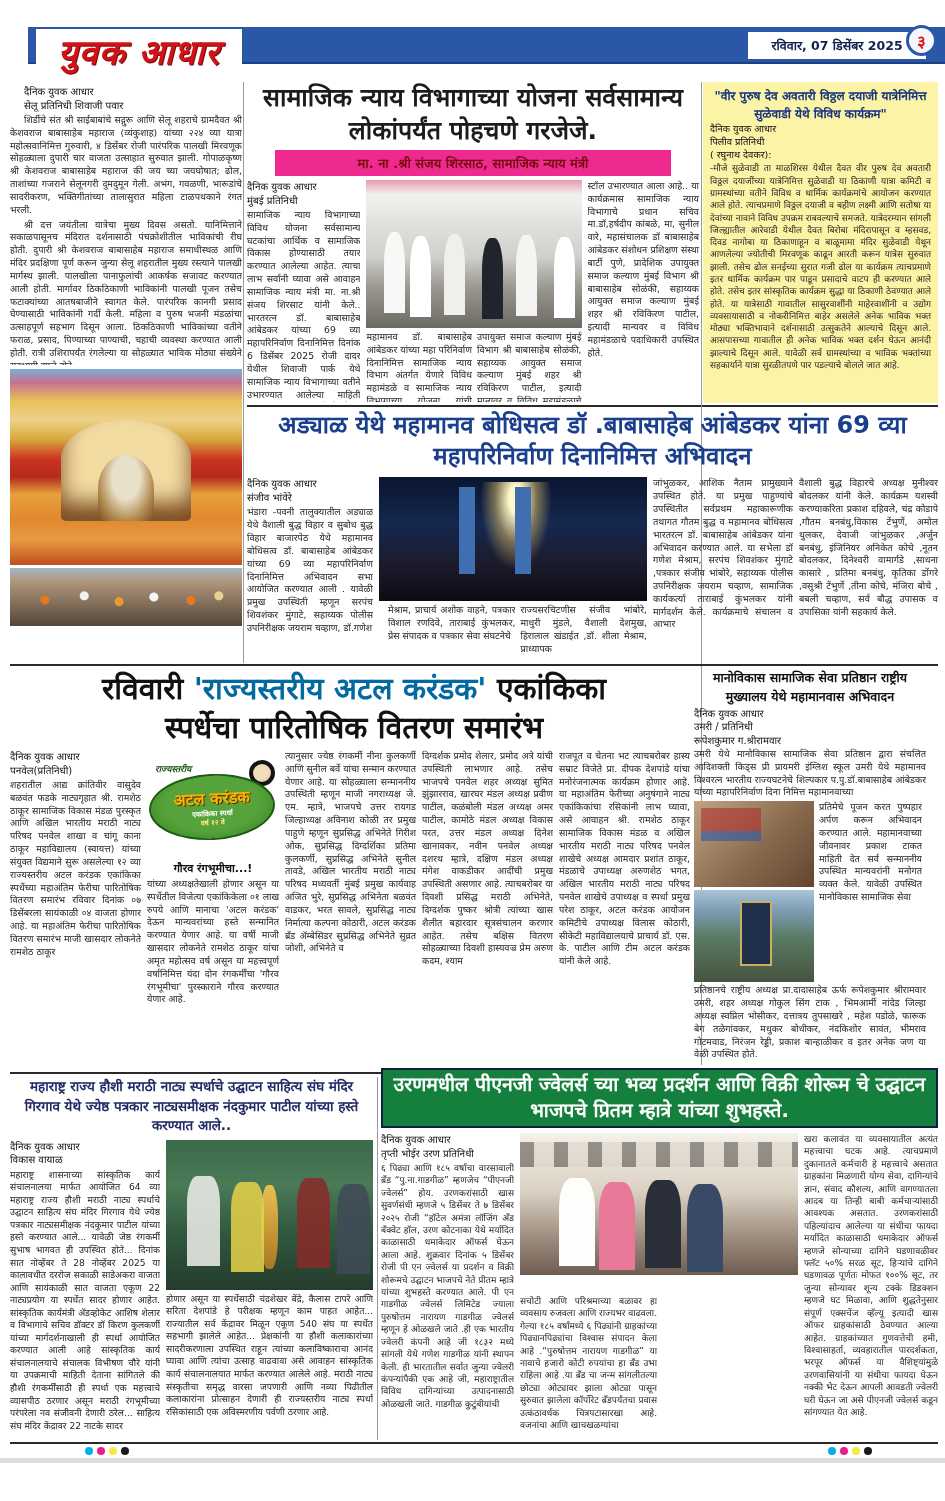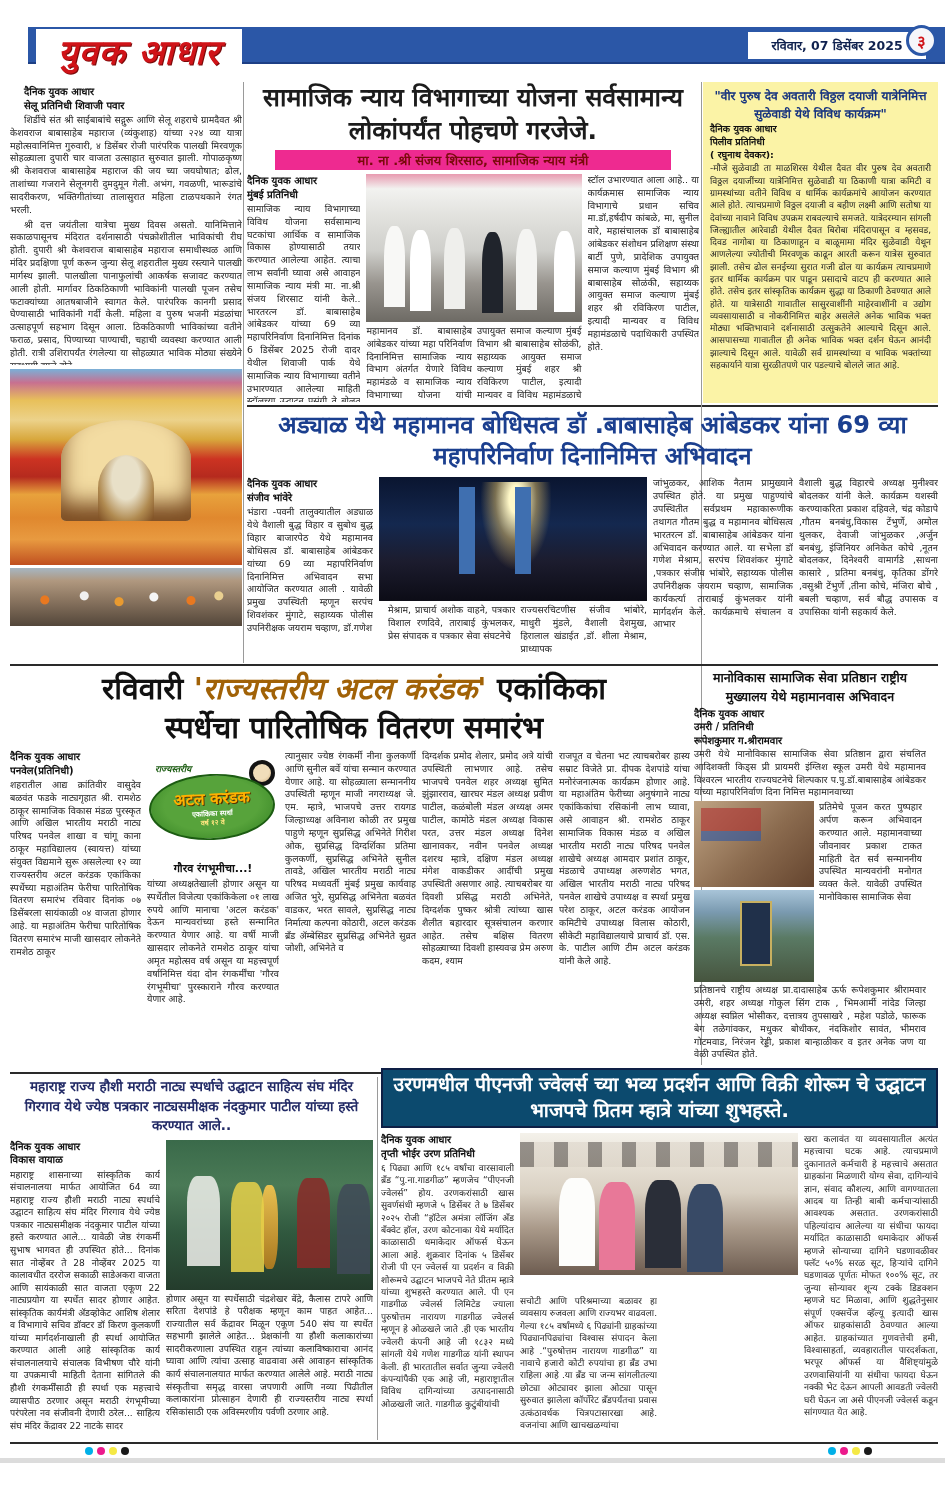--- a/index.html
+++ b/index.html
@@ -17,21 +17,21 @@
   .mast-logo span { font-size:34px; font-weight:800; color:#d01318; letter-spacing:1px; text-shadow:1px 1px 0 #7a0a0a; font-style:italic; }
   .mast-date { left:748px; top:32px; width:178px; height:27px; background:#ffffff; display:flex; align-items:center; justify-content:center; font-size:12.5px; font-weight:bold; color:#10224f; }
   .mast-page { left:906px; top:25px; width:31px; height:31px; border-radius:50%; background:#f5f6fa; border:3px solid #2b57a7; display:flex; align-items:center; justify-content:center; font-size:16px; font-weight:800; color:#d01318; }
 
   
   .hrule { background:#2a2a2a; height:2px; }
   .vrule { background:#9a9a9a; width:1px; }
 
   
   .hl { font-weight:800; text-align:center; color:#111; }
-  .byline { font-weight:bold; font-size:10px; line-height:1.35; color:#111; }
+  .byline { font-weight:normal; font-size:10px; line-height:1.35; color:#111; }
   .bt { font-size:9.3px; line-height:1.38; text-align:justify; color:#1e1e1e; }
   .cols { display:flex; gap:6px; }
   .cols > div { overflow:hidden; }
 
   
   .photo { position:relative; overflow:hidden; background:#999; }
   .ph-temple { background:linear-gradient(180deg,#7ab0d8 0%,#c87090 7%,#e8c05a 16%,#ecd28a 26%,#d8a73c 36%,#cc3322 46%,#b52a1e 55%,#e8a23c 64%,#e0882e 76%,#e89a40 87%,#c05020 100%); }
   .ph-temple::before { content:""; position:absolute; left:22%; top:26%; width:56%; height:52%; background:#f3dca2; border-radius:50% 50% 4% 4% / 38% 38% 4% 4%; box-shadow:inset 0 -18px 22px #7a4a20; }
   .ph-temple::after { content:""; position:absolute; left:38%; top:44%; width:24%; height:34%; background:radial-gradient(ellipse at 50% 35%,#e8e0c8 0 35%,#b08a50 70%,#7a4a20 100%); border-radius:50% 50% 8% 8%; }
   .ph-procession { background:linear-gradient(180deg,#a6b6c2 0%,#b0987f 22%,#8a7560 55%,#53463a 100%); }
@@ -51,21 +51,21 @@
   .ph-natya::after { content:""; position:absolute; left:10%; top:24%; width:16%; height:60%; background:#f0f0ec; box-shadow:44px 6px 0 #e8d24a,110px 2px 0 #8a2a28,150px 8px 0 #404a58; opacity:.85; border-radius:30% 30% 0 0; }
   .ph-png { background:linear-gradient(180deg,#f4f1ea 0%,#e9e3d8 18%,#d9d0c2 42%,#a89888 68%,#6d5c50 100%); }
   .ph-png::before { content:""; position:absolute; left:0; top:6%; width:100%; height:18%; background:repeating-linear-gradient(90deg,#3a3430 0 14px,#d8d0c4 14px 34px); opacity:.5; }
   .ph-png::after { content:""; position:absolute; left:14%; bottom:6%; width:13%; height:62%; background:#fdfdfb; border-radius:34% 34% 0 0; box-shadow:40px 4px 0 #e87898,86px 2px 0 #2a2e38,128px 6px 0 #384a66; }
 
   
   .yellow-box { background:#fbf3a6; padding:5px 7px; }
 
   .kicker { background:#ee2a90; color:#7a0a0a; font-weight:800; font-size:13px; display:flex; align-items:center; justify-content:center; }
   .red-banner { background:#e32222; color:#ffffff; font-weight:800; font-size:14px; display:flex; align-items:center; justify-content:center; }
-  .navy-banner { background:#0c4a6e; border:2px solid #0e1f45; color:#ffffff; font-weight:800; font-size:19.5px; line-height:1.35; display:flex; align-items:center; justify-content:center; text-align:center; padding:2px 10px; }
+  .navy-banner { background:#15803d; border:2px solid #0e1f45; color:#ffffff; font-weight:800; font-size:19.5px; line-height:1.35; display:flex; align-items:center; justify-content:center; text-align:center; padding:2px 10px; }
 
   
   .atal-logo { position:relative; width:128px; height:86px; margin:12px auto; }
   .atal-logo .top-script { position:absolute; left:6px; top:0; font-size:9px; font-style:italic; font-weight:bold; color:#1c5c12; }
   .atal-logo .oval { position:absolute; left:0; top:12px; width:126px; height:66px; background:radial-gradient(ellipse at 50% 45%,#57a33b 0 55%,#2f7d1f 100%); border:2px solid #1c5c12; border-radius:50%; transform:rotate(-3deg); display:flex; flex-direction:column; align-items:center; justify-content:center; }
   .atal-logo .oval .main { font-size:16px; font-weight:800; color:#ffb100; text-shadow:1px 1px 0 #5a3200; white-space:nowrap; }
   .atal-logo .oval .s1 { font-size:7px; color:#ffffff; font-weight:bold; }
   .atal-logo .oval .s2 { font-size:7px; color:#ffe680; font-weight:bold; }
   .atal-logo .face { position:absolute; right:2px; top:-2px; width:26px; height:26px; border-radius:50%; background:radial-gradient(circle at 40% 35%,#f0ddba 0 55%,#cba876 100%); border:4px solid #141414; }
   .atal-tag { text-align:center; font-size:11px; font-weight:800; color:#111; margin:2px 0 3px; }
@@ -89,21 +89,21 @@
   <div class="byline" style="margin-top:3px; padding-left:14px;">दैनिक युवक आधार</div>
   <div class="byline" style="padding-left:14px;">सेलू प्रतिनिधी शिवाजी पवार</div>
   <div class="bt" style="margin-top:2px; text-indent:14px;">शिर्डीचे संत श्री साईबाबांचे सद्गुरू आणि सेलू शहराचे ग्रामदैवत श्री केशवराज बाबासाहेब महाराज (व्यंकुशाह) यांच्या २२४ व्या यात्रा महोत्सवानिमित्त गुरुवारी, ४ डिसेंबर रोजी पारंपरिक पालखी मिरवणूक सोहळ्याला दुपारी चार वाजता उत्साहात सुरुवात झाली. गोपाळकृष्ण श्री केशवराज बाबासाहेब महाराज की जय च्या जयघोषात; ढोल, ताशांच्या गजराने सेलूनगरी दुमदुमून गेली. अभंग, गवळणी, भारूडांचे सादरीकरण, भक्तिगीतांच्या तालासुरात महिला टाळपथकाने रंगत भरली.</div>
   <div class="bt" style="margin-top:2px; text-indent:14px; height:146px; overflow:hidden;">श्री दत्त जयंतीला यात्रेचा मुख्य दिवस असतो. यानिमित्ताने सकाळपासूनच मंदिरात दर्शनासाठी पंचक्रोशीतील भाविकांची रीघ होती. दुपारी श्री केशवराज बाबासाहेब महाराज समाधीस्थळ आणि मंदिर प्रदक्षिणा पूर्ण करून जुन्या सेलू शहरातील मुख्य रस्त्याने पालखी मार्गस्थ झाली. पालखीला पानाफुलांची आकर्षक सजावट करण्यात आली होती. मार्गावर ठिकठिकाणी भाविकांनी पालखी पूजन तसेच फटाक्यांच्या आतषबाजीने स्वागत केले. पारंपरिक कानगी प्रसाद घेण्यासाठी भाविकांनी गर्दी केली. महिला व पुरुष भजनी मंडळांचा उत्साहपूर्ण सहभाग दिसून आला. ठिकठिकाणी भाविकांच्या वतीने फराळ, प्रसाद, पिण्याच्या पाण्याची, चहाची व्यवस्था करण्यात आली होती. रात्री उशिरापर्यंत रंगलेल्या या सोहळ्यात भाविक मोठ्या संख्येने सहभागी झाले होते.</div>
   <div class="photo ph-temple" style="margin-top:4px; width:100%; height:196px;"></div>
   <div class="photo ph-procession" style="margin-top:3px; width:100%; height:58px;"></div>
 </div>
 
 <div class="abs" style="left:247px; top:82px; width:452px; height:320px; overflow:hidden;">
   <div class="hl" style="font-size:25px; line-height:1.3; color:#1c1c1c;">सामाजिक न्याय विभागाच्या योजना सर्वसामान्य लोकांपर्यंत  पोहचणे गरजेजे.</div>
-  <div class="kicker" style="height:20px; margin:3px 28px 4px;">मा. ना .श्री संजय शिरसाठ,  सामाजिक न्याय मंत्री</div>
+  <div class="kicker" style="height:26px; margin:3px 28px 4px;">मा. ना .श्री संजय शिरसाठ,  सामाजिक न्याय मंत्री</div>
   <div class="cols" style="height:232px;">
     <div style="width:114px;">
       <div class="byline">दैनिक युवक आधार</div>
       <div class="byline">मुंबई प्रतिनिधी</div>
       <div class="bt" style="margin-top:2px;">सामाजिक न्याय विभागाच्या विविध योजना सर्वसामान्य घटकांचा आर्थिक व सामाजिक विकास होण्यासाठी तयार करण्यात आलेल्या आहेत. त्याचा लाभ सर्वांनी घ्यावा असे आवाहन सामाजिक न्याय मंत्री मा. ना.श्री संजय शिरसाट यांनी केले.. भारतरत्न डॉ. बाबासाहेब आंबेडकर यांच्या 69 व्या महापरिनिर्वाण दिनानिमित्त दिनांक 6 डिसेंबर 2025 रोजी दादर येथील शिवाजी पार्क येथे सामाजिक न्याय विभागाच्या वतीने उभारण्यात आलेल्या माहिती स्टॉलच्या उद्घाटन प्रसंगी ते बोलत होते. दिनांक 5 व 6 डिसेंबर 2025 रोजी</div>
     </div>
     <div style="width:216px;">
       <div class="photo ph-social" style="width:100%; height:148px;"></div>
       <div class="cols" style="margin-top:3px; gap:5px;">
         <div class="bt" style="width:106px;">महामानव डॉ. बाबासाहेब आंबेडकर यांच्या महा परिनिर्वाण दिनानिमित्त सामाजिक न्याय विभाग अंतर्गत येणारे विविध महामंडळे व सामाजिक न्याय विभागाच्या योजना यांची माहिती सर्वसामान्य लोकांपर्यंत व्हावे यासाठी दरवर्षी प्रमाणे माहिती प्रसिद्धी</div>
@@ -143,21 +143,21 @@
     </div>
     <div class="bt" style="width:140px;">जांभुळकर, आशिक नैताम प्रामुख्याने उपस्थित होते. या प्रमुख पाहुण्यांचे उपस्थितीत सर्वप्रथम महाकारूणीक तथागत गौतम बुद्ध व महामानव बोधिसत्व भारतरत्न डॉ. बाबासाहेब आंबेडकर यांना अभिवादन करण्यात आले. या सभेला डॉ गणेश मेश्राम, सरपंच शिवशंकर मुंगाटे ,पत्रकार संजीव भांबोरे, सहाय्यक पोलीस उपनिरीक्षक जयराम चव्हाण, सामाजिक कार्यकर्त्या ताराबाई कुंभलकर यांनी मार्गदर्शन केले. कार्यक्रमाचे संचालन व आभार</div>
     <div class="bt" style="width:139px;">वैशाली बुद्ध विहारचे अध्यक्ष मुनीश्वर बोदलकर यांनी केले. कार्यक्रम यशस्वी करण्याकरिता प्रकाश दहिवले, चंद्र कोडापे ,गौतम बनबंधु,विकास टेंभुर्णे, अमोल थुलकर, देवाजी जांभुळकर ,अर्जुन बनबंधु, इंजिनियर अनिकेत कोचे ,नूतन बोदलकर, दिनेश्वरी वामार्गडे ,साधना कासारे , प्रतिमा बनबंधु, कृतिका डोंगरे ,वसुश्री टेंभुर्णे ,तीना कोचे, मंजिरा बोचे , बबली चव्हाण, सर्व बौद्ध उपासक व उपासिका यांनी सहकार्य केले.</div>
   </div>
 </div>
 
 <div class="abs hrule" style="left:10px; top:664px; width:928px;"></div>
 
 <div class="abs" style="left:10px; top:669px; width:688px; height:399px; overflow:hidden;">
   <div class="hl" style="font-size:30px; line-height:1.3;">
-    <span>रविवारी </span><span style="color:#a16207;font-style:italic;">'राज्यस्तरीय अटल करंडक'</span><span> एकांकिका</span><br>
+    <span>रविवारी </span><span style="color:#0369a1;">'राज्यस्तरीय अटल करंडक'</span><span> एकांकिका</span><br>
     <span>स्पर्धेचा पारितोषिक वितरण समारंभ</span>
   </div>
   <div class="cols" style="height:274px; margin-top:3px;">
     <div style="width:131px;">
       <div class="byline">दैनिक युवक आधार</div>
       <div class="byline">पनवेल(प्रतिनिधी)</div>
       <div class="bt" style="margin-top:2px;">शहरातील आद्य क्रांतिवीर वासुदेव बळवंत फडके नाट्यगृहात श्री. रामशेठ ठाकूर सामाजिक विकास मंडळ पुरस्कृत आणि अखिल भारतीय मराठी नाट्य परिषद पनवेल शाखा व चांगू काना ठाकूर महाविद्यालय (स्वायत्त) यांच्या संयुक्त विद्यमाने सुरू असलेल्या १२ व्या राज्यस्तरीय अटल करंडक एकांकिका स्पर्धेच्या महाअंतिम फेरीचा पारितोषिक वितरण समारंभ रविवार दिनांक ०७ डिसेंबरला सायंकाळी ०४ वाजता होणार आहे. या महाअंतिम फेरीचा पारितोषिक वितरण समारंभ माजी खासदार लोकनेते रामशेठ ठाकूर</div>
     </div>
     <div style="width:132px;">
       <div class="atal-logo">

